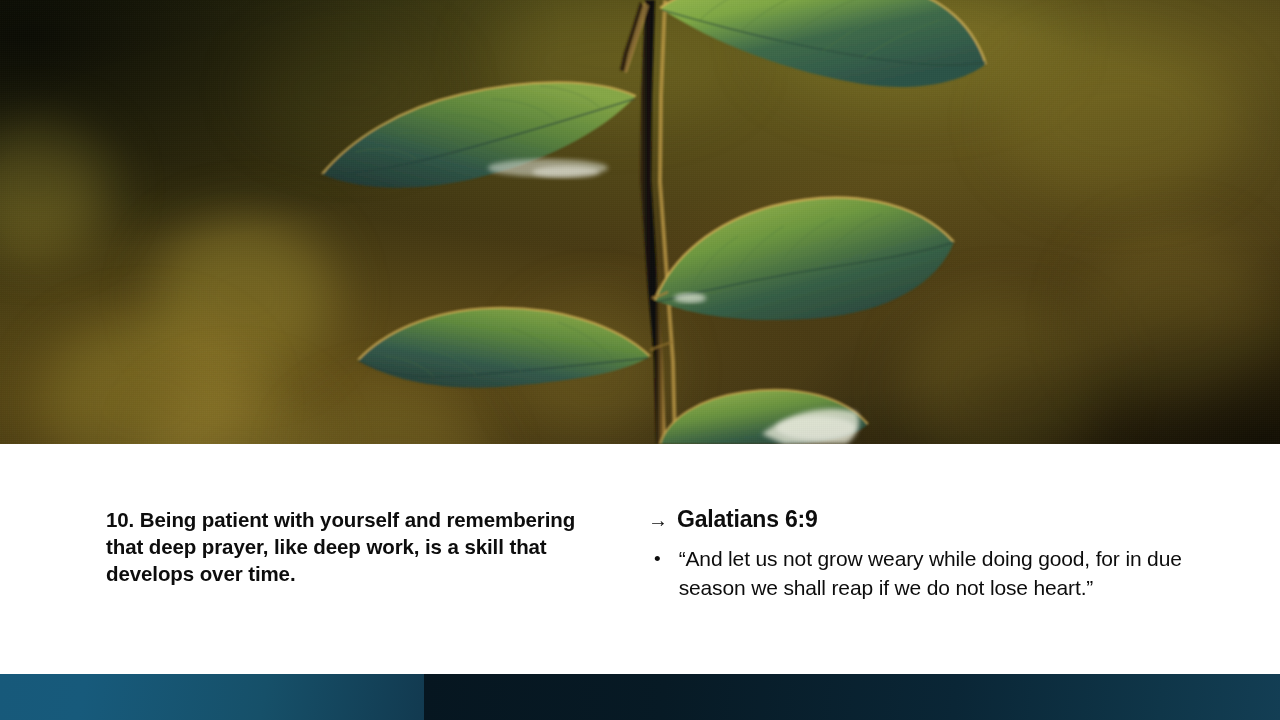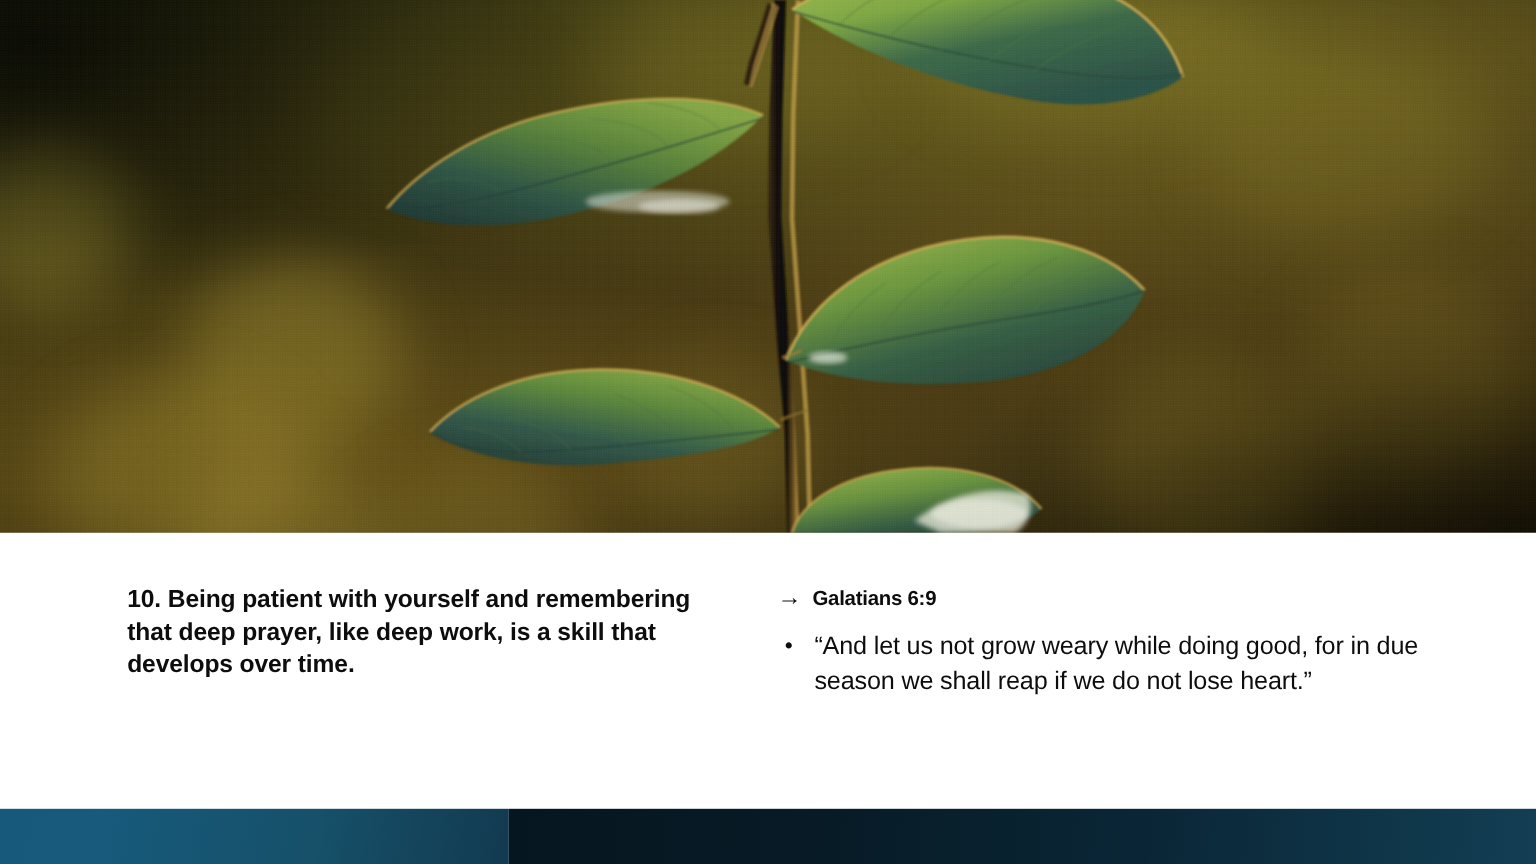--- a/index.html
+++ b/index.html
@@ -75,21 +75,21 @@
     left: 0;
     top: 0;
     width: 1280px;
     height: 444px;
   }
 
   
   #body-area {
     position: absolute;
     left: 0;
-    top: 444px;
+    top: 464px;
     width: 1280px;
     height: 230px;
     background: #ffffff;
   }
 
   #col-left {
     position: absolute;
     left: 106px;
     top: 42px;
     width: 470px;
@@ -115,21 +115,21 @@
     gap: 9px;
     margin: 0 0 12px 0;
   }
   #ref-arrow {
     font-size: 20px;
     line-height: 1;
     color: #0d0d0d;
     font-weight: 400;
   }
   #ref-label {
-    font-size: 17px;
+    font-size: 23px;
     line-height: 26px;
     font-weight: 700;
     color: #0d0d0d;
     letter-spacing: -0.2px;
   }
 
   #verse-row {
     display: flex;
     gap: 18px;
     padding-left: 6px;

